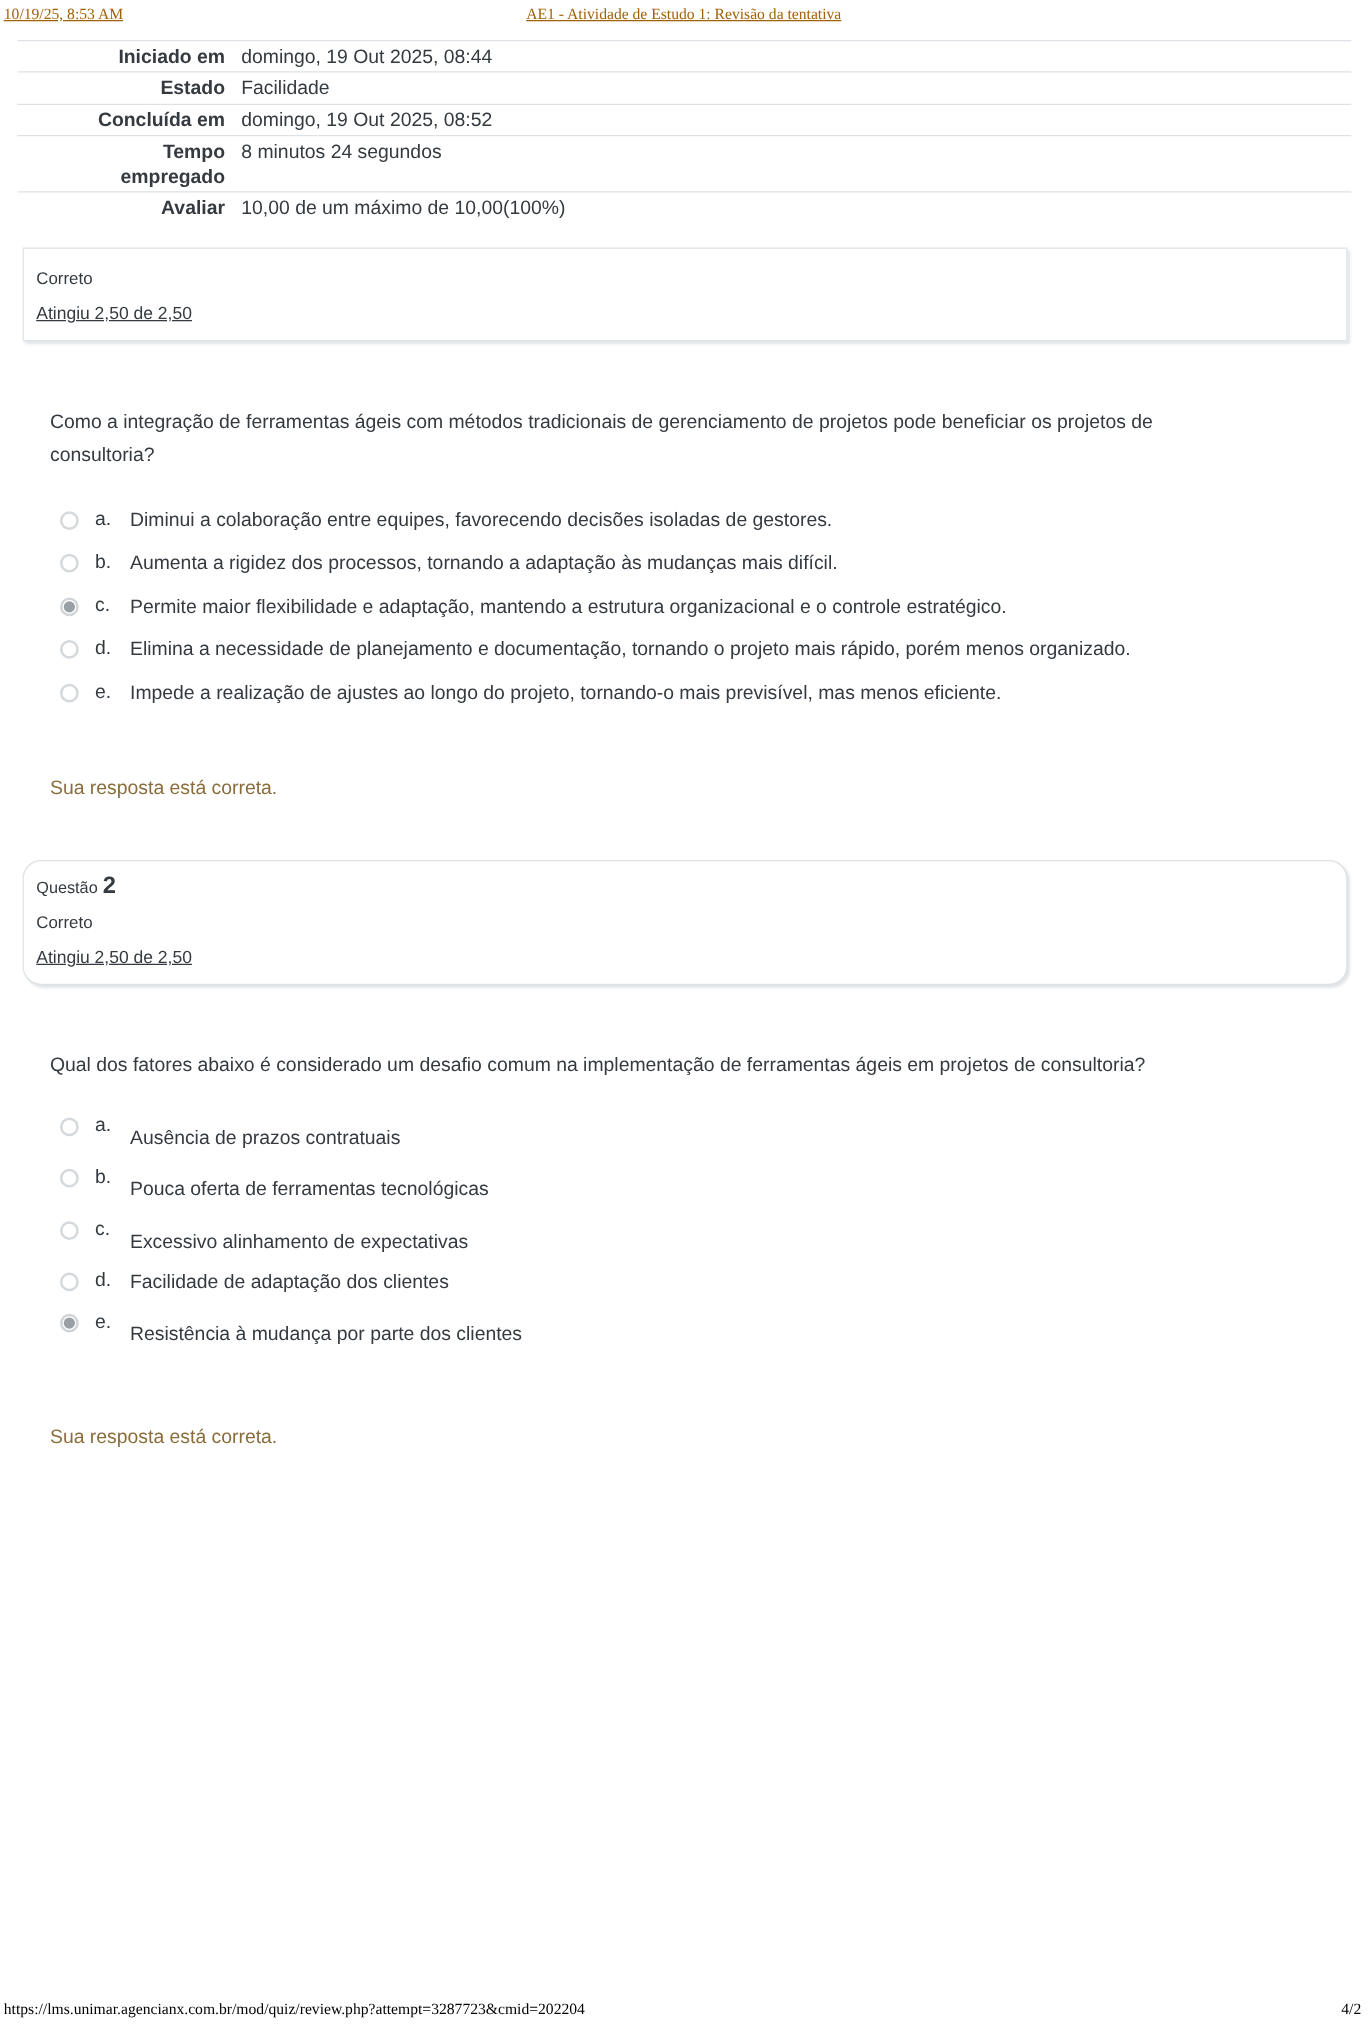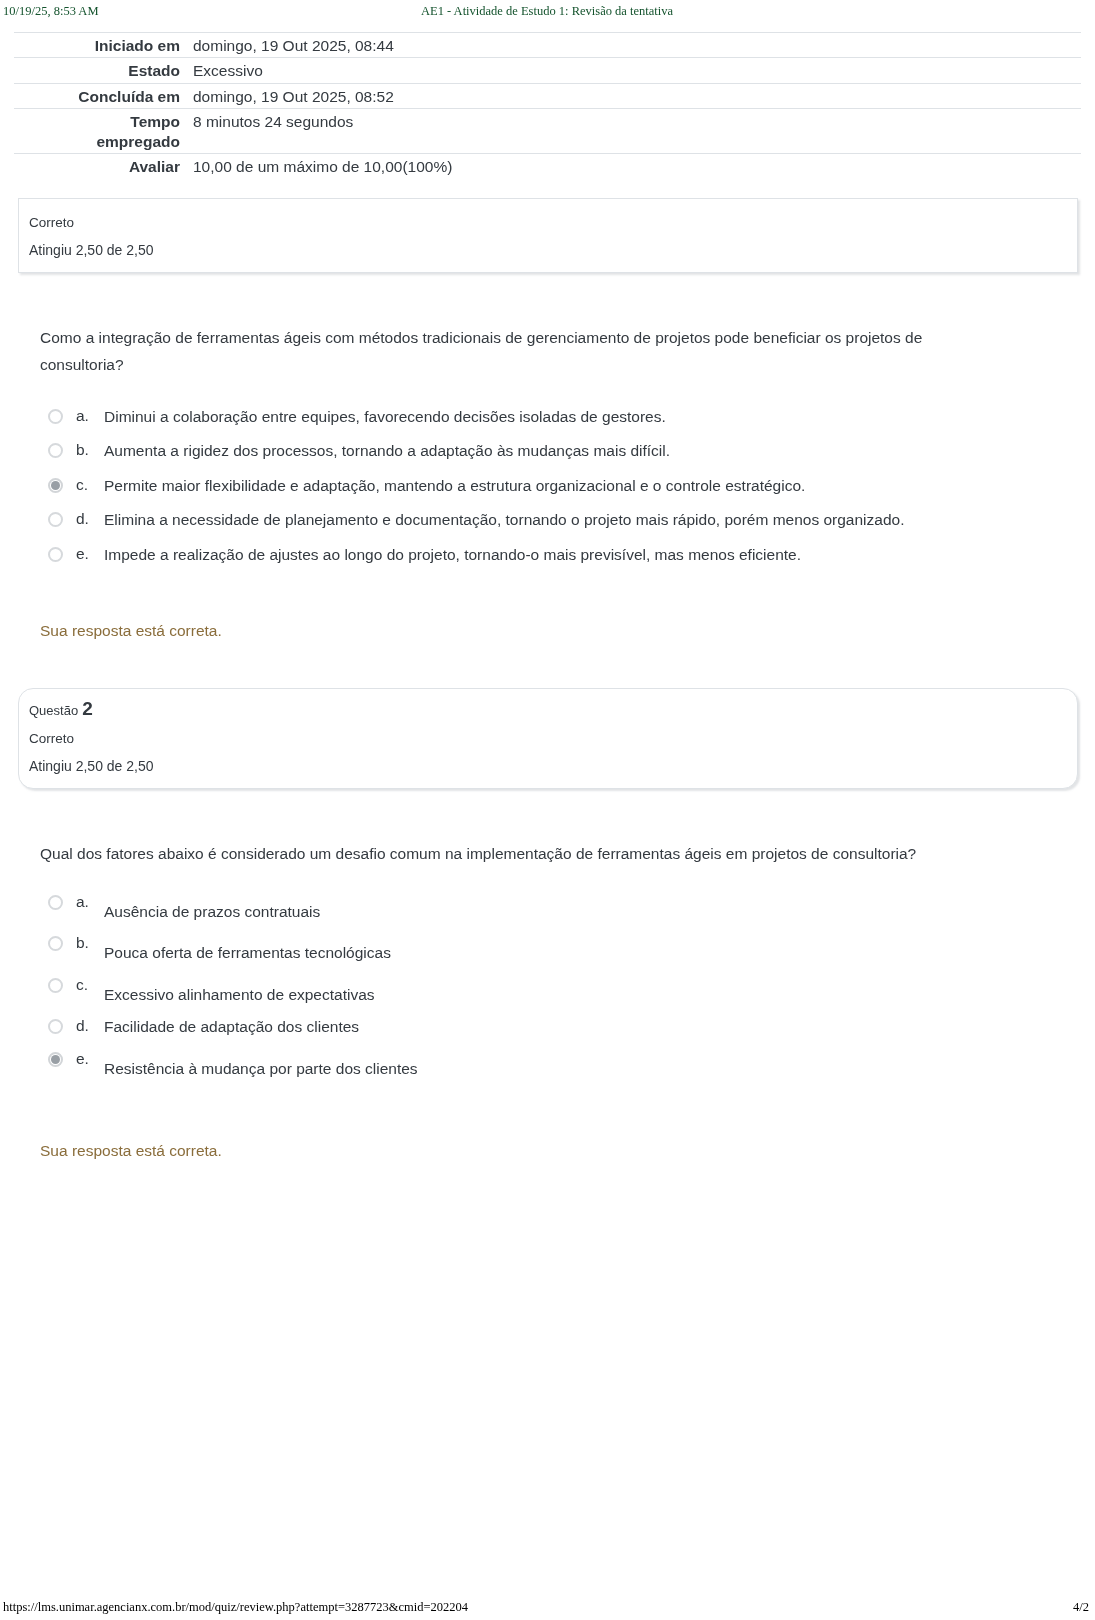--- a/index.html
+++ b/index.html
@@ -10,22 +10,23 @@
     font-family:"Liberation Sans", sans-serif;
     color:#343a40;
     --feedback-color:#8a6d3b;
     --border-color:#dee2e6;
   }
 
   
   .print-header {
     display:flex; align-items:flex-start;
     font-family:"Liberation Serif", serif;
-    font-size:12.5px; color:#14532d;
+    font-size:12.5px; color:#a16207;
     padding:4px 4px 0 3px;
+    text-decoration:underline;
   }
   .print-header .ph-left { flex:1; text-align:left; }
   .print-header .ph-center { flex:2; text-align:center; }
   .print-header .ph-right { flex:1; }
 
   .print-footer {
     position:absolute; left:3px; right:6px; bottom:5px;
     display:flex; justify-content:space-between;
     font-family:"Liberation Serif", serif;
     font-size:12.5px; color:#000;
@@ -42,21 +43,21 @@
   .question-card {
     margin:20px 17px 0 18px;
     border:1px solid var(--border-color);
     box-shadow:2px 2px 2px rgba(173,178,183,0.35);
     background:#fff;
     padding:8px 12px 14px 10px;
   }
   .qcaption { font-size:13px; line-height:24px; }
   .qnum { font-size:19px; font-weight:700; margin-left:4px; }
   .qstate { font-size:13.5px; margin-top:8px; }
-  .qpoints { font-size:14px; margin-top:12px; }
+  .qpoints { font-size:14px; margin-top:12px;text-decoration:underline; }
 
   .qtext {
     margin:52px 0 0 40px; max-width:968px;
     font-size:15.5px; line-height:1.7;
   }
 
   .options { margin:28px 40px 0 48px; }
   .opt { display:flex; align-items:flex-start; margin-bottom:12px; }
   .options.spread .opt { margin-bottom:10px; }
 
@@ -90,21 +91,21 @@
   <span class="ph-right"></span>
 </header>
 
 <section class="summary">
   <div class="srow">
     <div class="slabel">Iniciado em</div>
     <div class="svalue">domingo, 19 Out 2025, 08:44</div>
   </div>
   <div class="srow">
     <div class="slabel">Estado</div>
-    <div class="svalue">Excessivo</div>
+    <div class="svalue">Facilidade</div>
   </div>
   <div class="srow">
     <div class="slabel">Concluída em</div>
     <div class="svalue">domingo, 19 Out 2025, 08:52</div>
   </div>
   <div class="srow">
     <div class="slabel">Tempo empregado</div>
     <div class="svalue">8 minutos 24 segundos</div>
   </div>
   <div class="srow">

